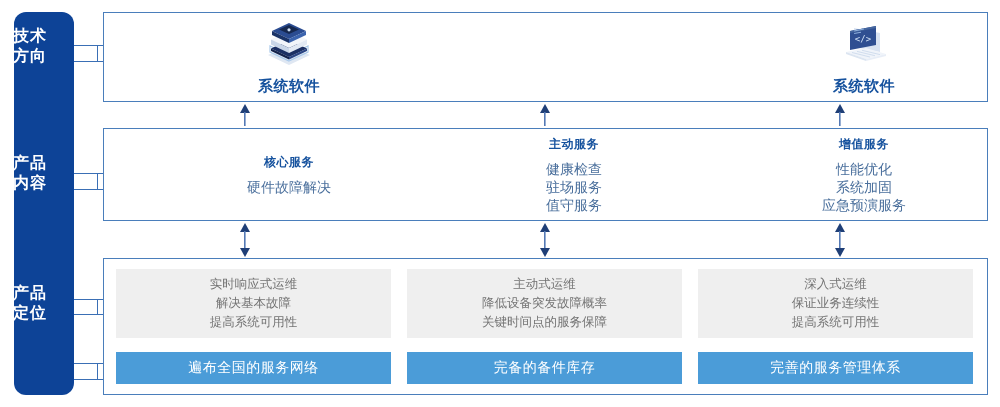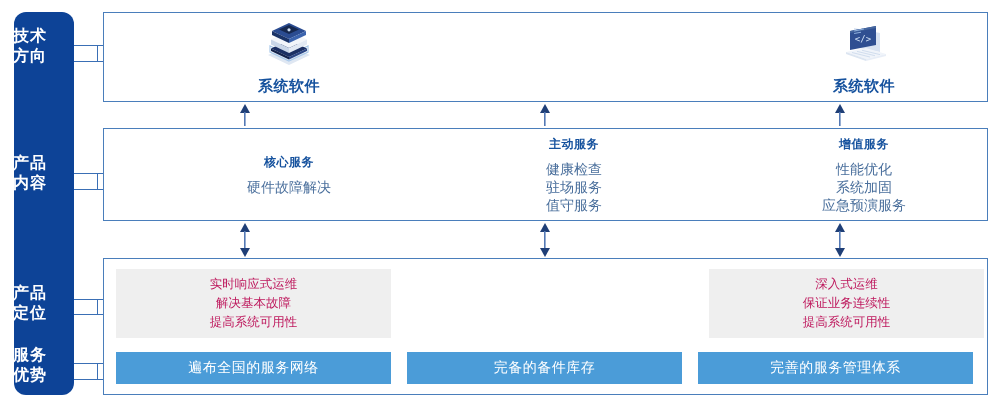--- a/index.html
+++ b/index.html
@@ -87,21 +87,21 @@
   
   .gray-box {
     position: absolute;
     background: #efefef;
     display: flex;
     flex-direction: column;
     align-items: center;
     justify-content: center;
   }
   .gray-line {
-    color: #be185d;
+    color: #737373;
     font-size: 12.5px;
     line-height: 19px;
   }
   .blue-bar {
     position: absolute;
     background: #4b9cd8;
     display: flex;
     align-items: center;
     justify-content: center;
   }
@@ -125,24 +125,20 @@
     <span>技术</span>
     <span class="l2">方向</span>
   </div>
   <div class="rail-label" style="top:153px;">
     <span>产品</span>
     <span class="l2">内容</span>
   </div>
   <div class="rail-label" style="top:283px;">
     <span>产品</span>
     <span class="l2">定位</span>
-  </div>
-  <div class="rail-label" style="top:345px;">
-    <span>服务</span>
-    <span class="l2">优势</span>
   </div>
 
   <div class="stub" style="left:74px; top:45px;  width:29px;"></div>
   <div class="stub" style="left:74px; top:61px;  width:29px;"></div>
   <div class="vstub" style="left:97px; top:45px; height:17px;"></div>
 
   <div class="stub" style="left:74px; top:173px; width:29px;"></div>
   <div class="stub" style="left:74px; top:189px; width:29px;"></div>
   <div class="vstub" style="left:97px; top:173px; height:17px;"></div>
 
@@ -276,22 +272,27 @@
   </div>
 
   <div class="panel" style="left:103px; top:258px; width:885px; height:137px;">
 
     <div class="gray-box" style="left:12px; top:10px; width:275px; height:69px;">
       <span class="gray-line">实时响应式运维</span>
       <span class="gray-line">解决基本故障</span>
       <span class="gray-line">提高系统可用性</span>
     </div>
 
-
-    <div class="gray-box" style="left:594px; top:10px; width:275px; height:69px;margin-left:11px;">
+    <div class="gray-box" style="left:303px; top:10px; width:275px; height:69px;">
+      <span class="gray-line">主动式运维</span>
+      <span class="gray-line">降低设备突发故障概率</span>
+      <span class="gray-line">关键时间点的服务保障</span>
+    </div>
+
+    <div class="gray-box" style="left:594px; top:10px; width:275px; height:69px;">
       <span class="gray-line">深入式运维</span>
       <span class="gray-line">保证业务连续性</span>
       <span class="gray-line">提高系统可用性</span>
     </div>
 
     <div class="blue-bar" style="left:12px; top:93px; width:275px; height:32px;">
       <span class="blue-bar-label">遍布全国的服务网络</span>
     </div>
     <div class="blue-bar" style="left:303px; top:93px; width:275px; height:32px;">
       <span class="blue-bar-label">完备的备件库存</span>

